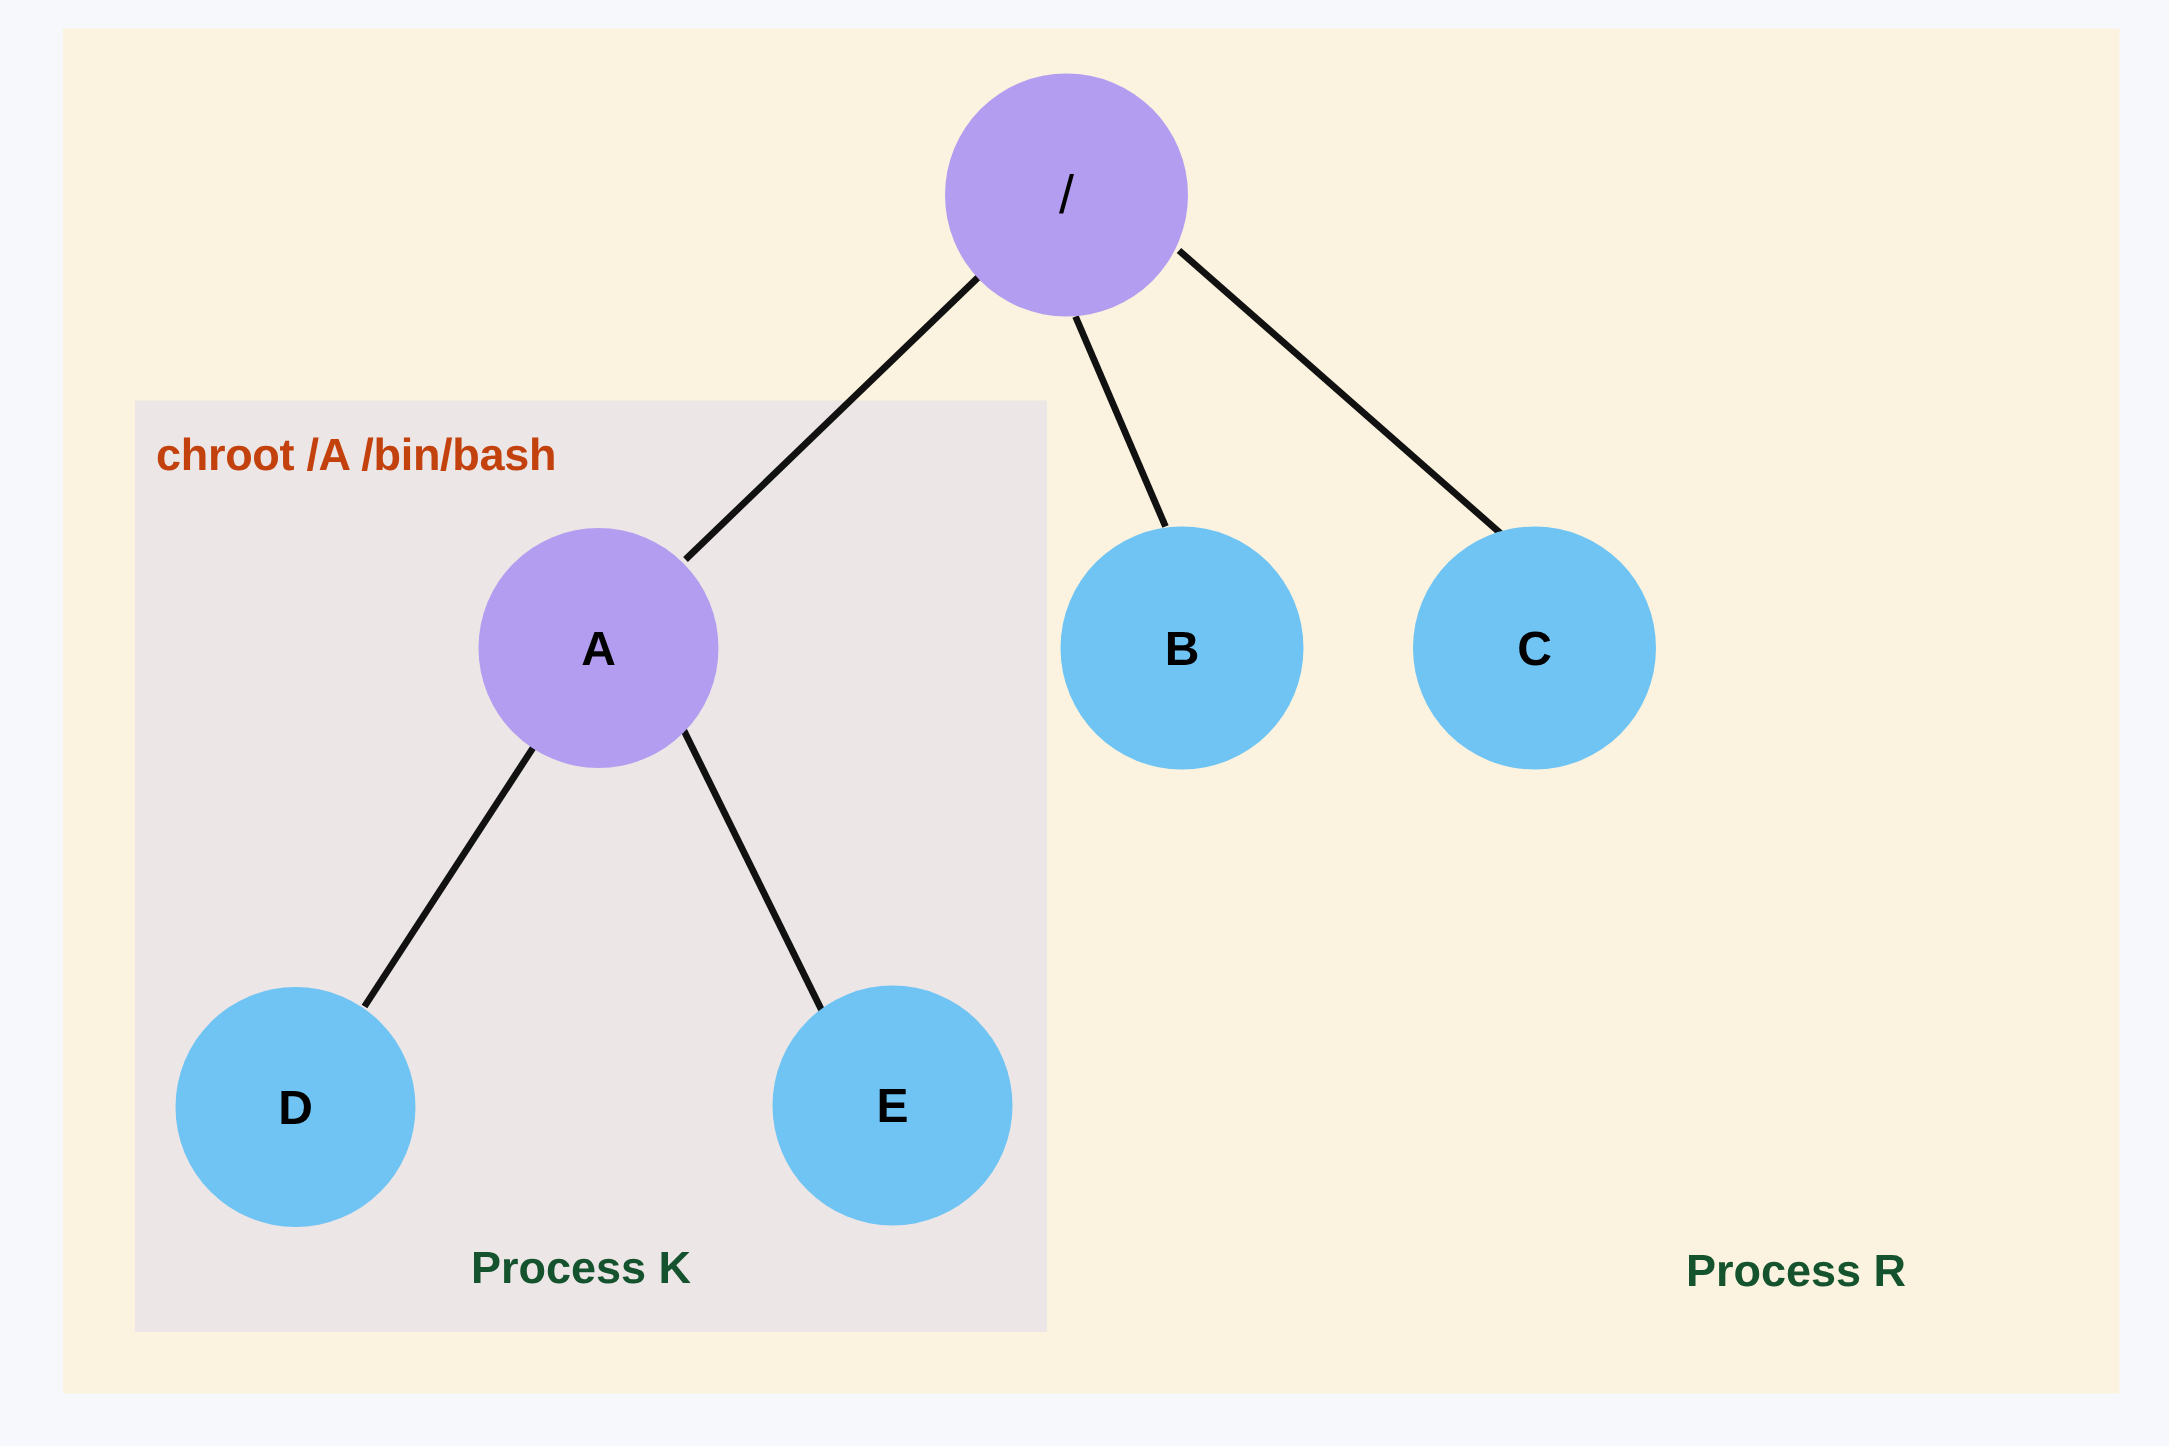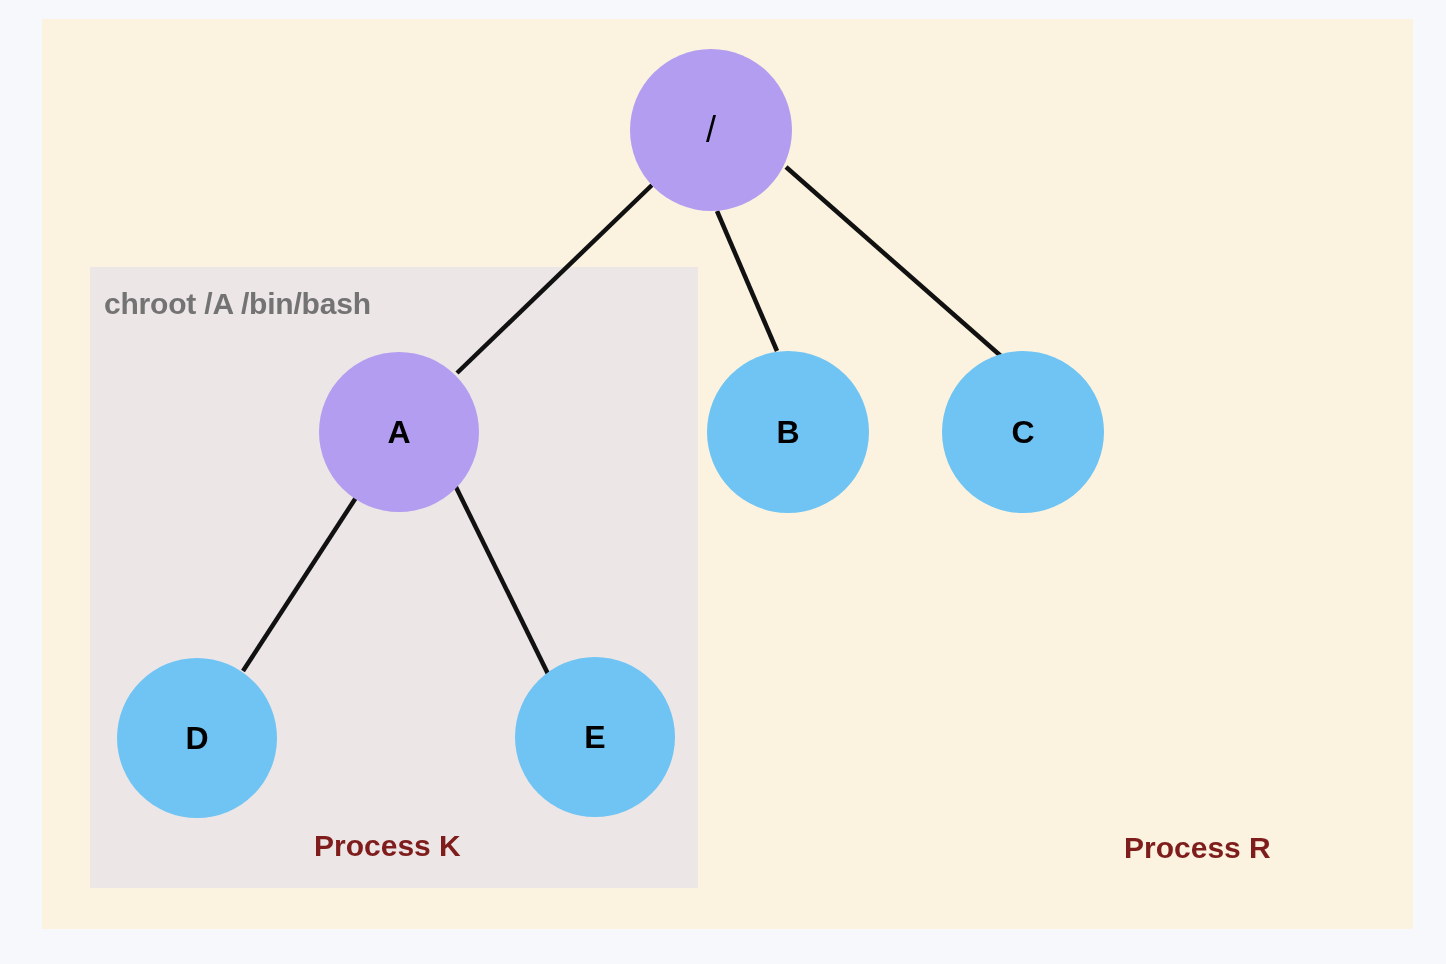--- a/index.html
+++ b/index.html
@@ -35,21 +35,21 @@
     width: 608px;
     height: 621px;
     background: #ece6e6;
   }
   #chroot-label {
     position: absolute;
     left: 62px;
     top: 268px;
     font-size: 30px;
     font-weight: bold;
-    color: #737373;
+    color: #c2410c;
     letter-spacing: -0.2px;
     white-space: nowrap;
     text-align: center;
   }
   #svg-edges {
     position: absolute;
     left: 0;
     top: 0;
     width: 1371px;
     height: 910px;
@@ -71,21 +71,21 @@
     user-select: none;
   }
   .node-label.root-slash {
     font-size: 36px;
     font-weight: normal;
   }
   .process-label {
     position: absolute;
     font-size: 30px;
     font-weight: bold;
-    color: #7f1d1d;
+    color: #14532d;
     white-space: nowrap;
   }
   #process-k-label {
     left: 272px;   
     top: 810px;
   }
   #process-r-label {
     left: 1082px;  
     top: 812px;
   }

